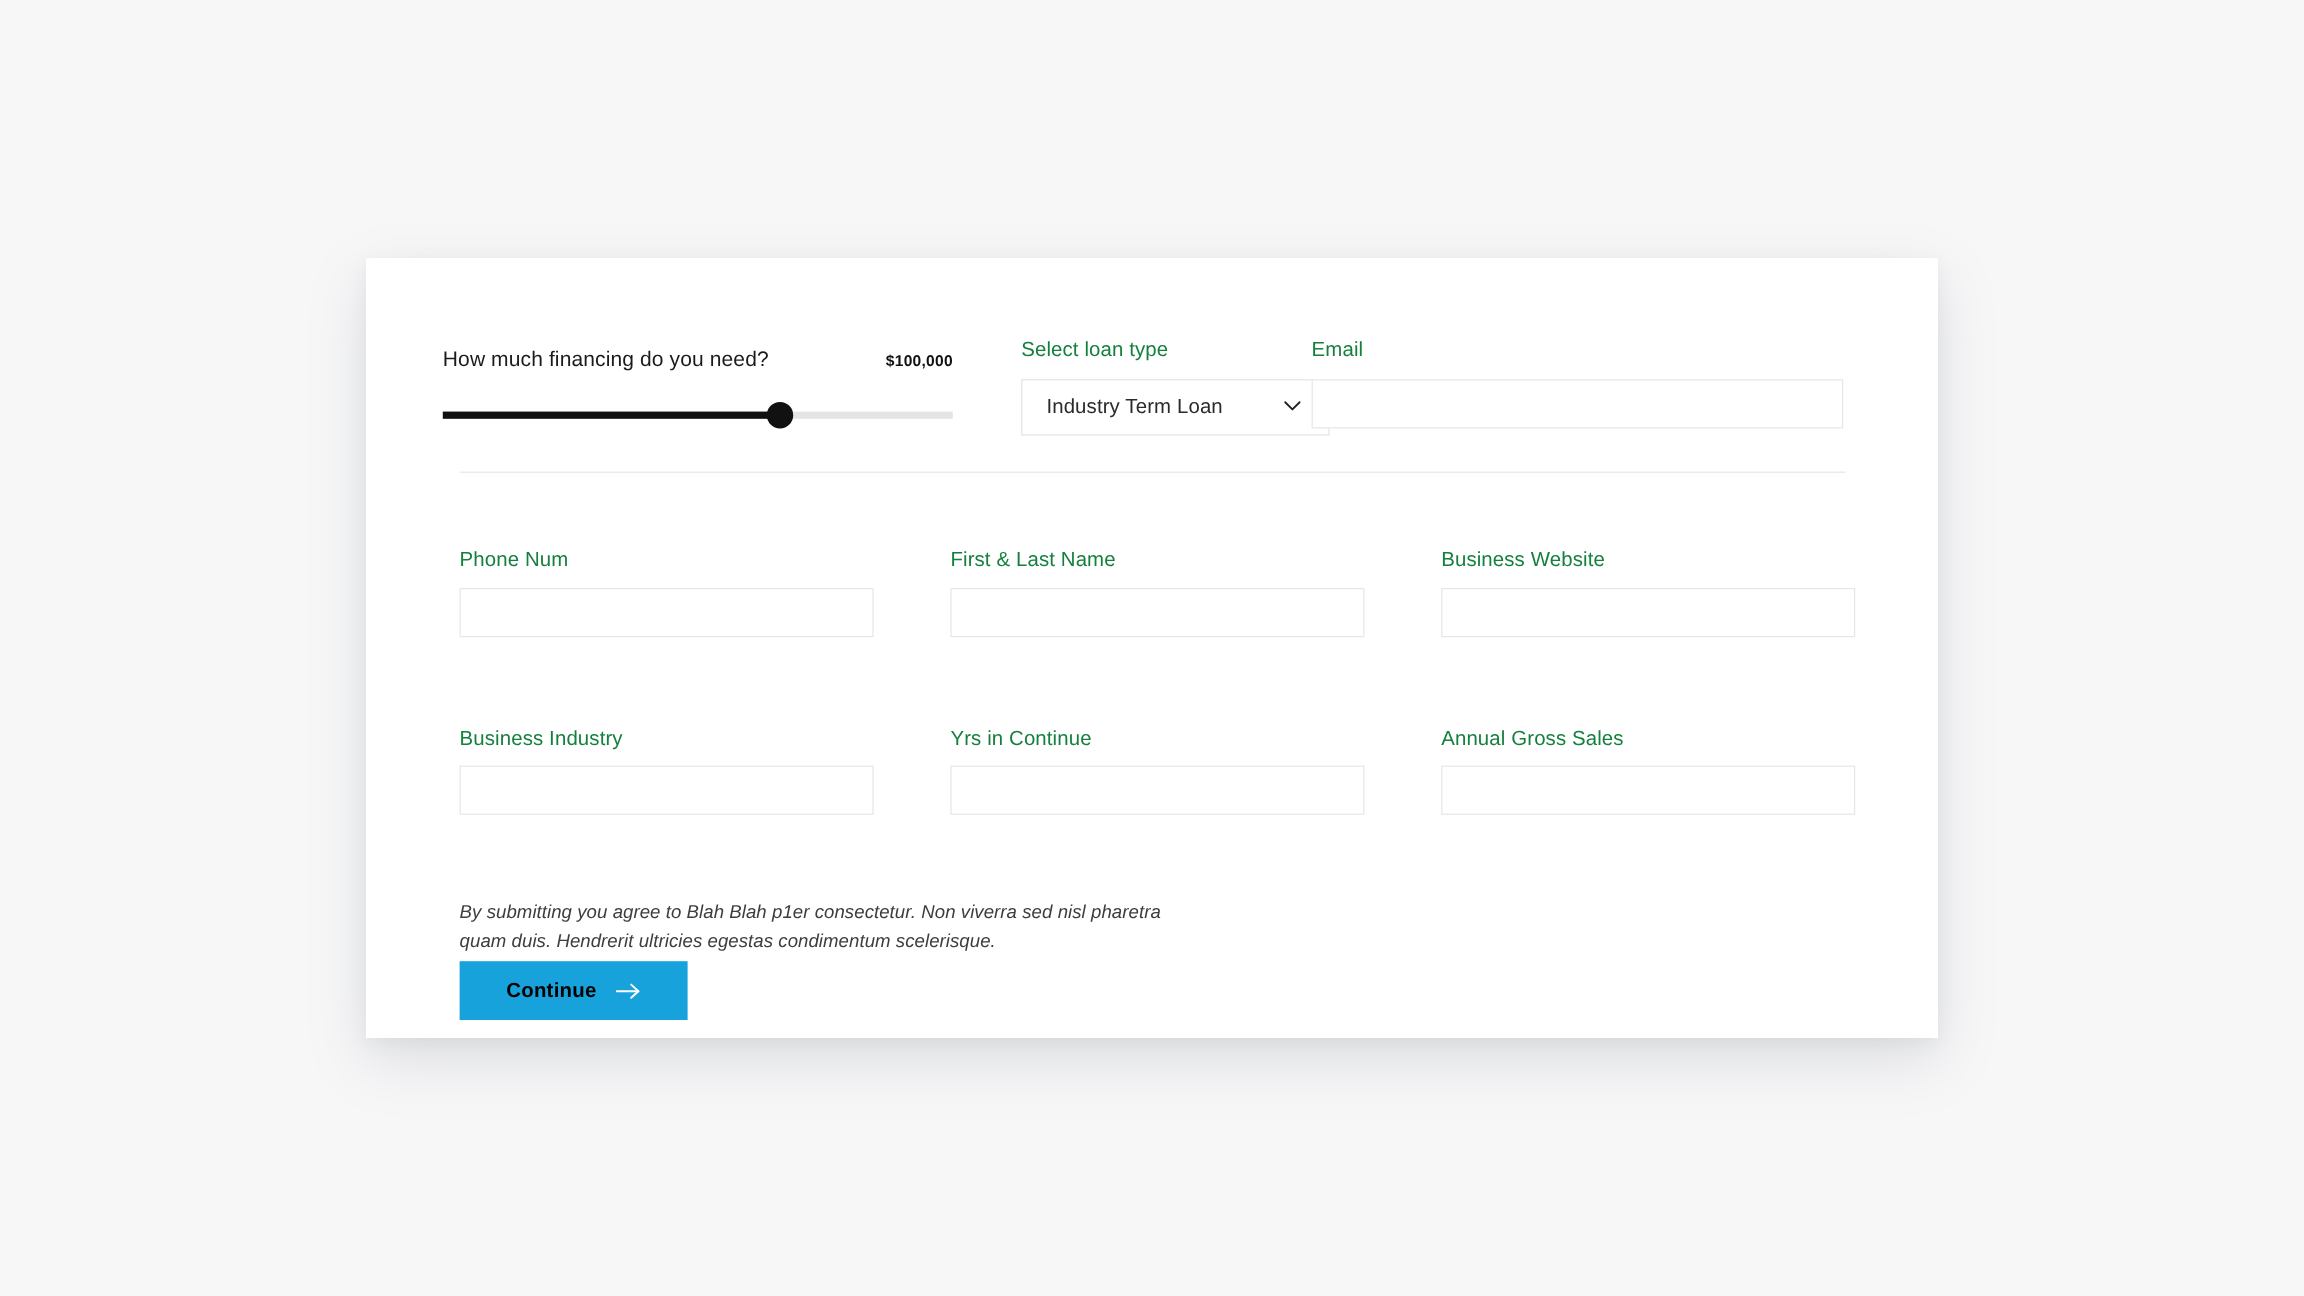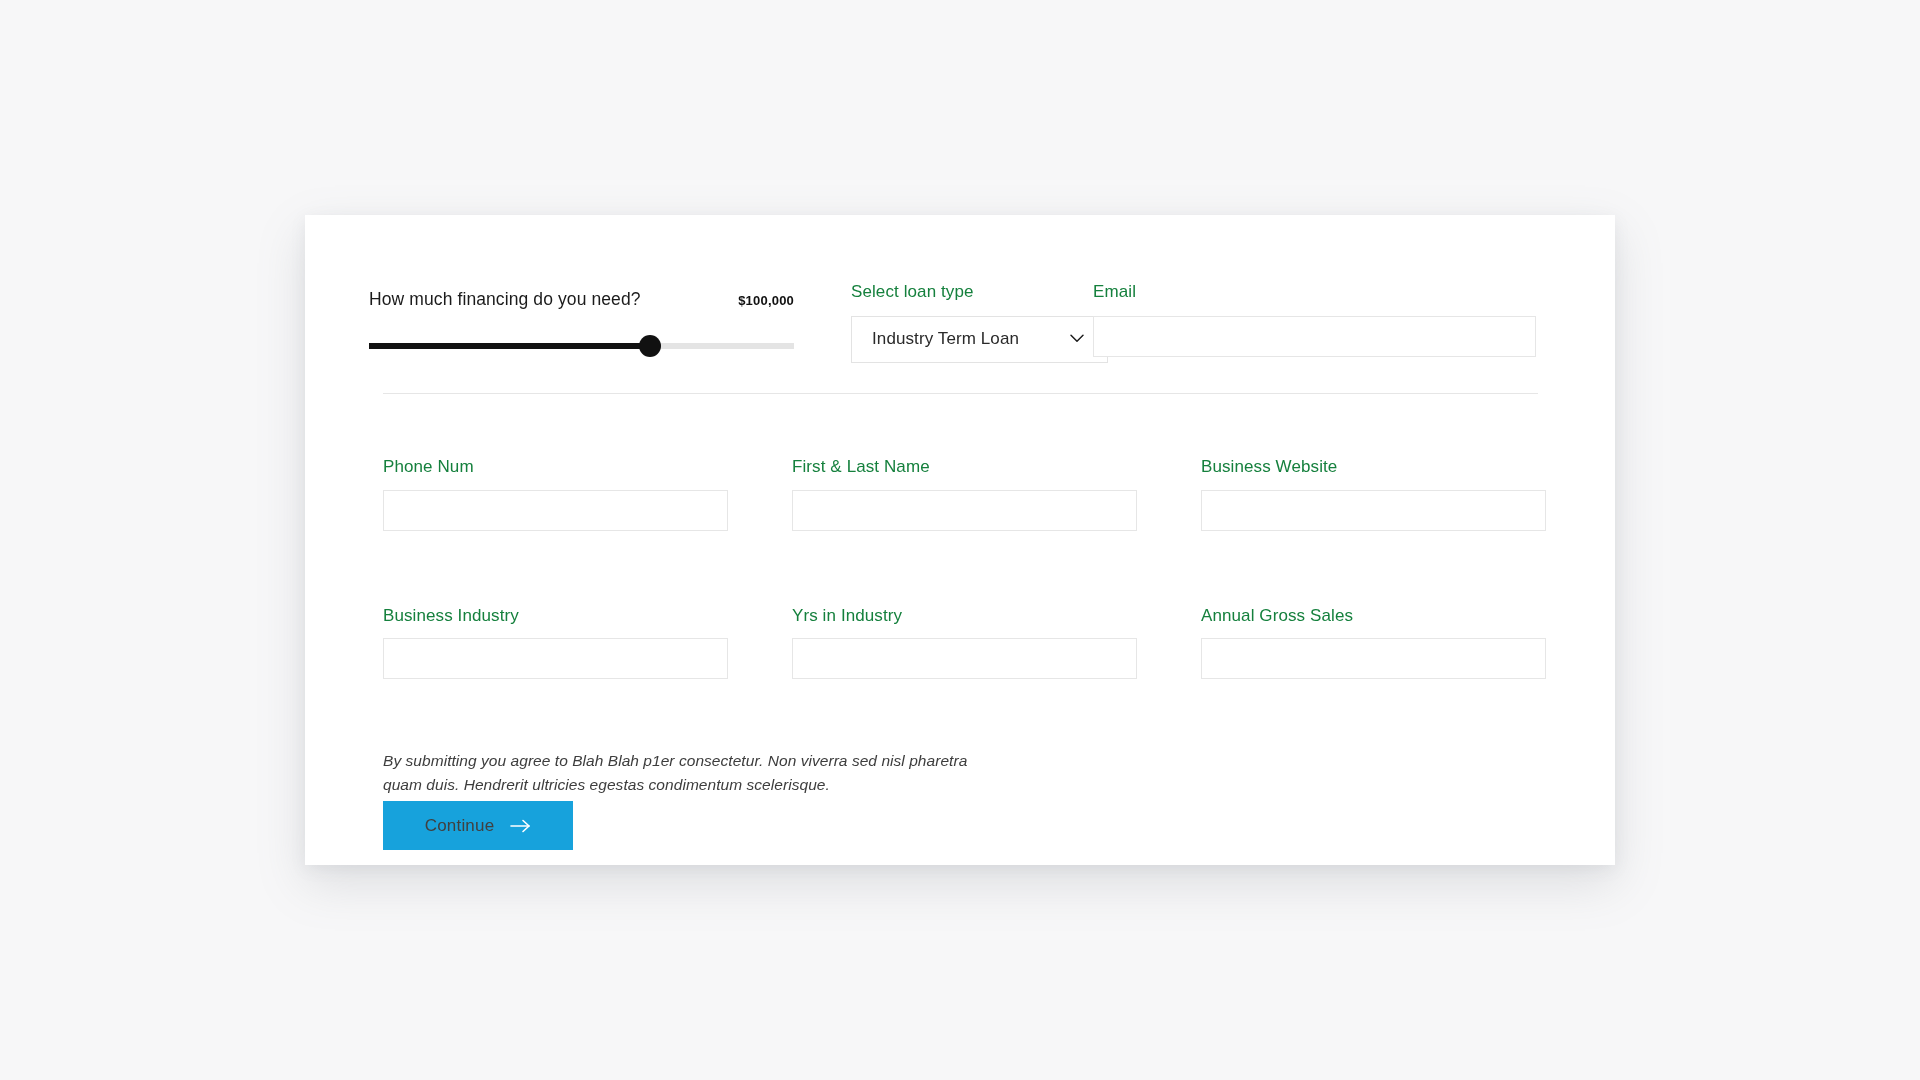--- a/index.html
+++ b/index.html
@@ -205,23 +205,23 @@
     background: #17a2dc;
     border: none;
     display: flex;
     align-items: center;
     justify-content: center;
     gap: 16px;
     cursor: pointer;
     margin-top: 4px;
   }
   .continue-label {
-    color: #404040;
+    color: #000000;
     font-size: 17px;
-    font-weight: normal;
+    font-weight: bold;
     letter-spacing: 0.2px;
   }
   .arrow-icon { width: 21px; height: 16px; display: block; }
 </style>
 </head>
 <body>
 
 <div class="card">
 
   <div class="top-section">
@@ -273,21 +273,21 @@
         <input class="text-input" type="text" placeholder="" style="">
       </div>
     </div>
 
     <div class="grid-row">
       <div class="grid-cell spacer-1">
         <div class="field-label">Business Industry</div>
         <input class="text-input" type="text" placeholder="" style="">
       </div>
       <div class="grid-cell spacer-2">
-        <div class="field-label">Yrs in Industry</div>
+        <div class="field-label">Yrs in Continue</div>
         <input class="text-input" type="text" placeholder="" style="">
       </div>
       <div class="grid-cell">
         <div class="field-label">Annual Gross Sales</div>
         <input class="text-input" type="text" placeholder="" style="">
       </div>
     </div>
   </div>
 
   <div class="footer">

